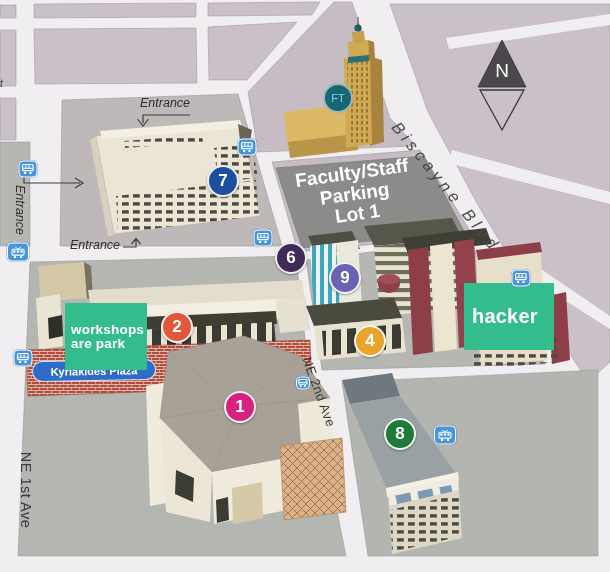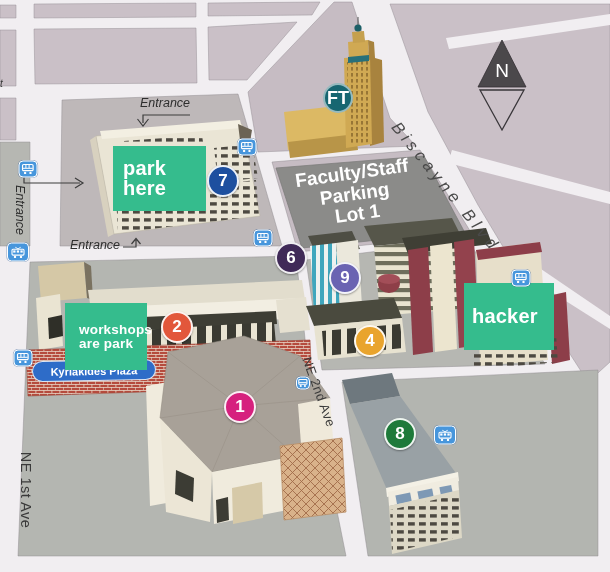--- a/index.html
+++ b/index.html
@@ -11,42 +11,42 @@
   }
   .map svg.base{position:absolute;left:0;top:0;}
   .ov{position:absolute;z-index:5;}
   
   .gbox{
     background:#35bc8d;color:#fff;font-weight:800;
     display:flex;flex-direction:column;justify-content:center;
     line-height:.98;letter-spacing:.2px;z-index:6;
   }
   .gbox.park{left:113px;top:146px;width:93px;height:65px;font-size:20px;padding-left:10px;box-sizing:border-box;}
-  .gbox.work{left:65px;top:303px;width:82px;height:67px;font-size:13.5px;padding-left:14px;box-sizing:border-box;}
+  .gbox.work{left:65px;top:303px;width:82px;height:67px;font-size:13.5px;padding-left:6px;box-sizing:border-box;}
   .gbox.hack{left:464px;top:283px;width:90px;height:67px;font-size:20px;padding-left:8px;box-sizing:border-box;}
   
   .marker{
     width:32px;height:32px;border-radius:50%;
     border:2.5px solid rgba(255,255,255,.92);
     box-shadow:0 1px 2px rgba(0,0,0,.35);
     color:#fff;font-weight:800;font-size:17px;
     display:flex;align-items:center;justify-content:center;
     transform:translate(-50%,-50%);box-sizing:border-box;z-index:7;
   }
   .m1{left:240px;top:407px;background:#d6217e;}
   .m2{left:177px;top:327px;background:#e2573b;}
   .m4{left:370px;top:341px;background:#e9a42d;}
   .m6{left:291px;top:258px;background:#402a58;}
   .m7{left:223px;top:181px;background:#1d4f9f;}
   .m8{left:400px;top:434px;background:#1e7a3a;}
   .m9{left:345px;top:278px;background:#6a63b2;}
   .ftbadge{
     left:338px;top:98px;width:30px;height:30px;border-radius:50%;
     background:#176671;border:2px solid rgba(255,255,255,.55);
-    color:#ffffff;font-weight:700;font-size:18px;
+    color:#7dd3fc;font-weight:400;font-size:11px;
     display:flex;align-items:center;justify-content:center;
     transform:translate(-50%,-50%);box-sizing:border-box;z-index:7;
   }
   
   .pill{
     left:32px;top:360px;width:124px;height:21px;border-radius:10.5px;
     background:#2e6cc8;border:1.5px solid #dce7f5;
     color:#fff;font-weight:700;font-size:11px;
     display:flex;align-items:center;justify-content:center;
     transform:rotate(-1deg);box-sizing:border-box;z-index:6;white-space:nowrap;
@@ -269,24 +269,20 @@
   <div class="ov ent vert">Entrance</div>
 
   <div class="ov lot-label">
     <div>Faculty/Staff</div>
     <div>Parking</div>
     <div>Lot 1</div>
   </div>
 
   <div class="ov pill">Kyriakides Plaza</div>
 
-  <div class="ov gbox park">
-    <div>park</div>
-    <div>here</div>
-  </div>
   <div class="ov gbox work">
     <div>workshops</div>
     <div>are park</div>
   </div>
   <div class="ov gbox hack">
     <div>hacker</div>
   </div>
 
   <div class="ov marker m1">1</div>
   <div class="ov marker m2">2</div>

